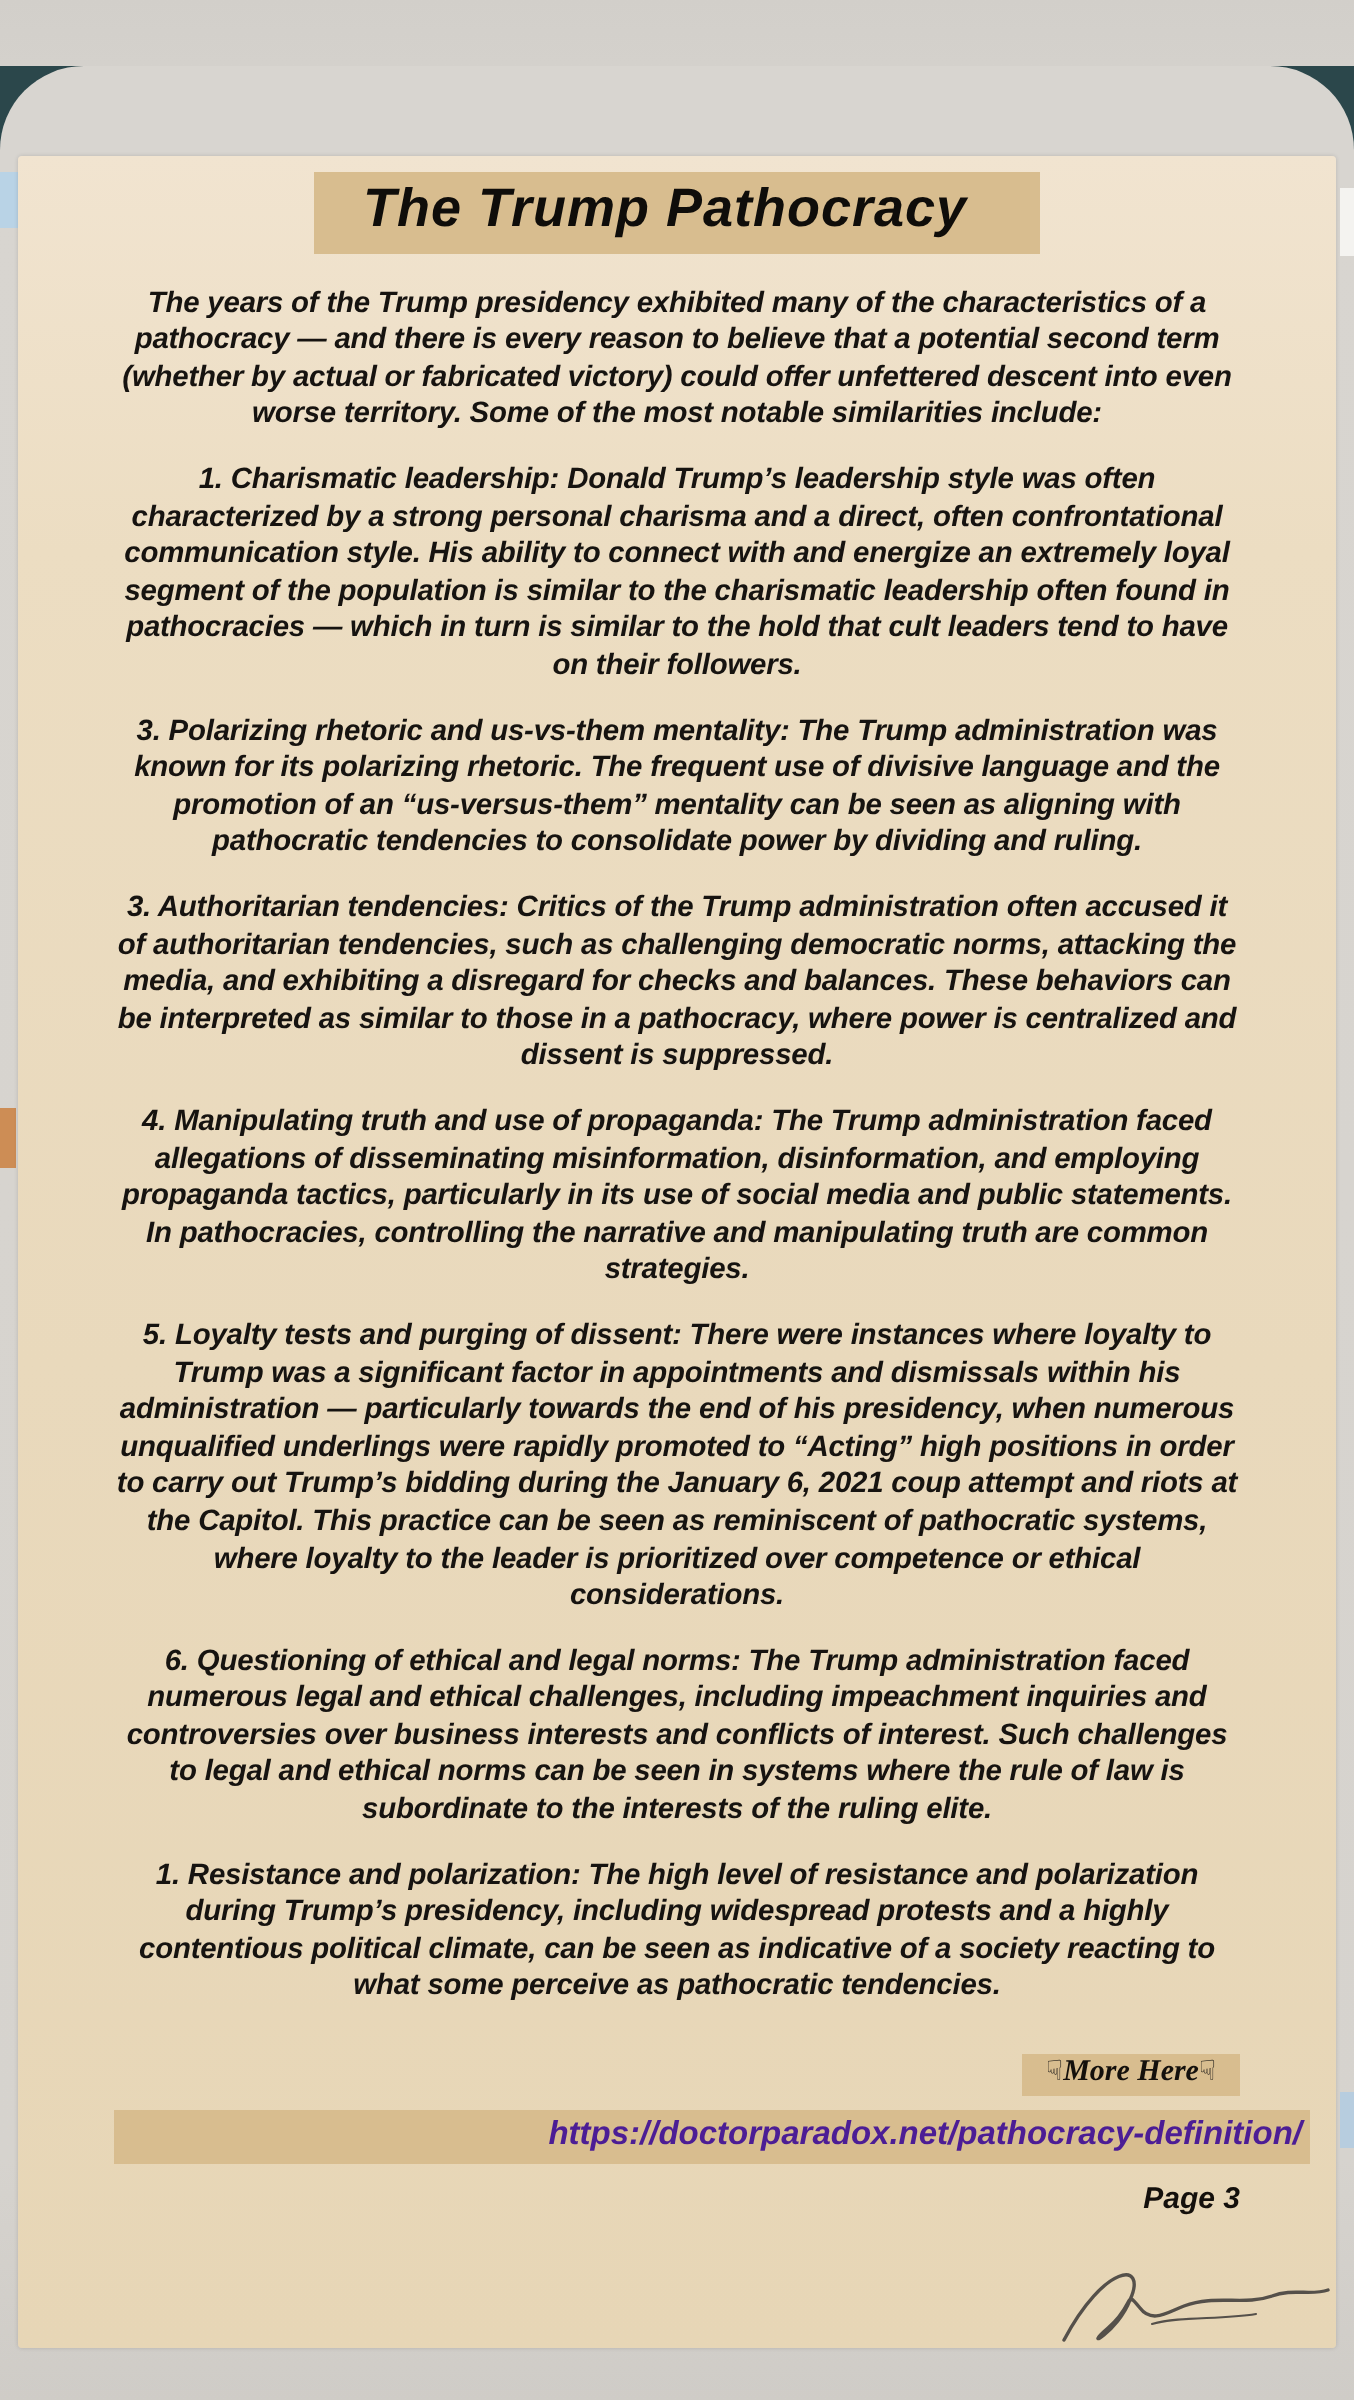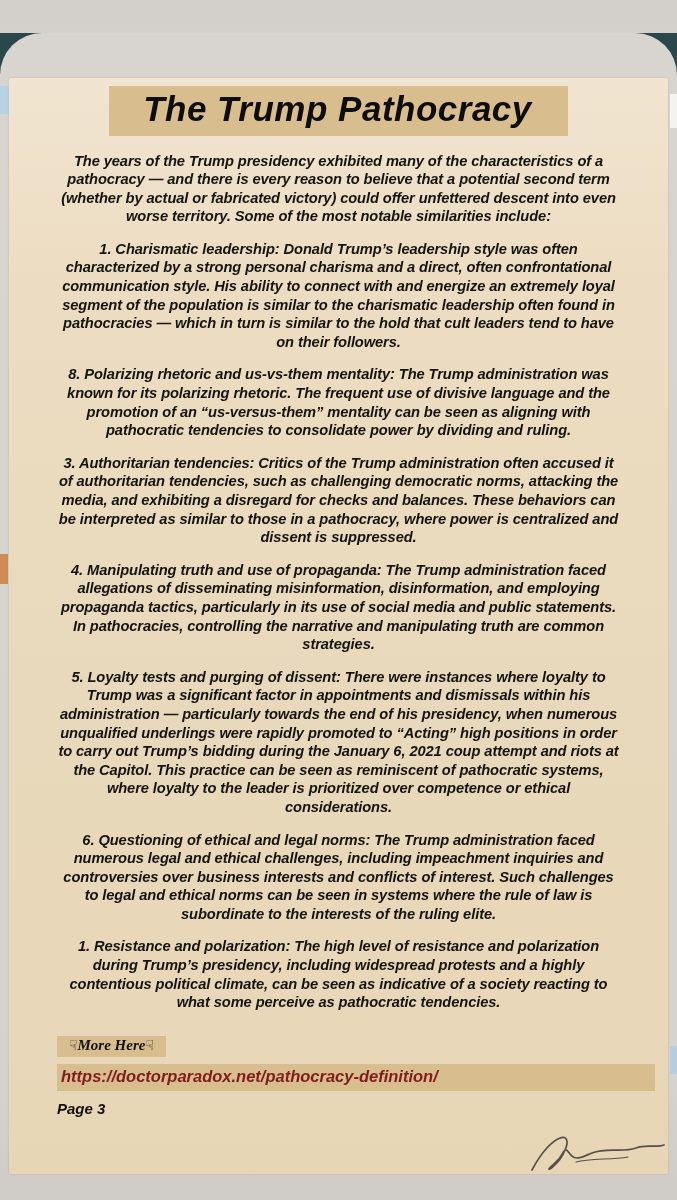--- a/index.html
+++ b/index.html
@@ -36,57 +36,57 @@
   .content{
     position:absolute;left:48px;right:48px;top:8px;
     color:#161310;
   }
   .title-wrap{text-align:center;margin:0 0 16px 0;}
   .title-strip{
     display:inline-block;
     margin:0;
     background:#d8bd8f;
     color:#0f0d0a;
-    font-size:35px;
+    font-size:27px;
     font-weight:bold;
     font-style:italic;
     letter-spacing:0.5px;
-    padding:4px 36px 7px 34px;
+    padding:4px 36px 7px 24px;
     line-height:1.1;
   }
   .para{
     margin:0 0 14px 0;
     font-size:14.7px;
     line-height:18.6px;
     font-weight:bold;
     font-style:italic;
     letter-spacing:-0.1px;
     text-align:center;
   }
-  .bottom-block{text-align:left;margin-top:24px;}
+  .bottom-block{text-align:right;margin-top:24px;}
   .more-here{
     display:inline-block;
     background:#d8bd8f;
     padding:1px 12px 3px 12px;
     font-family:"Liberation Serif", serif;
     font-style:italic;
     font-weight:bold;
     font-size:15px;
     color:#14100c;
   }
   .more-here .pointer{font-family:"DejaVu Sans", sans-serif;font-style:normal;font-size:14px;color:#2a2620;}
   .url-strip{
     margin:7px auto 0 auto;
     width:598px;
     background:#d8bd8f;
     padding:3px 4px 5px 4px;
     font-size:16.5px;
     font-weight:bold;
     font-style:italic;
-    color:#7f1d1d;
+    color:#4c1d95;
   }
   .page-number{
     margin:9px 0 0 0;
     font-size:15px;
     font-weight:bold;
     font-style:italic;
     color:#14100c;
   }
   .signature{position:absolute;left:518px;top:1126px;width:152px;height:64px;}
 </style>
@@ -107,21 +107,21 @@
   <div class="paper">
     <div class="content">
 
       <div class="title-wrap">
         <h1 class="title-strip">The Trump Pathocracy</h1>
       </div>
 
       <p class="para">The years of the Trump presidency exhibited many of the characteristics of a pathocracy — and there is every reason to believe that a potential second term (whether by actual or fabricated victory) could offer unfettered descent into even worse territory. Some of the most notable similarities include:</p>
 
       <p class="para">1. Charismatic leadership: Donald Trump’s leadership style was often characterized by a strong personal charisma and a direct, often confrontational communication style. His ability to connect with and energize an extremely loyal segment of the population is similar to the charismatic leadership often found in pathocracies — which in turn is similar to the hold that cult leaders tend to have on their followers.</p>
-      <p class="para">8. Polarizing rhetoric and us-vs-them mentality: The Trump administration was known for its polarizing rhetoric. The frequent use of divisive language and the promotion of an “us-versus-them” mentality can be seen as aligning with pathocratic tendencies to consolidate power by dividing and ruling.</p>
+      <p class="para">3. Polarizing rhetoric and us-vs-them mentality: The Trump administration was known for its polarizing rhetoric. The frequent use of divisive language and the promotion of an “us-versus-them” mentality can be seen as aligning with pathocratic tendencies to consolidate power by dividing and ruling.</p>
       <p class="para">3. Authoritarian tendencies: Critics of the Trump administration often accused it of authoritarian tendencies, such as challenging democratic norms, attacking the media, and exhibiting a disregard for checks and balances. These behaviors can be interpreted as similar to those in a pathocracy, where power is centralized and dissent is suppressed.</p>
       <p class="para">4. Manipulating truth and use of propaganda: The Trump administration faced allegations of disseminating misinformation, disinformation, and employing propaganda tactics, particularly in its use of social media and public statements. In pathocracies, controlling the narrative and manipulating truth are common strategies.</p>
       <p class="para">5. Loyalty tests and purging of dissent: There were instances where loyalty to Trump was a significant factor in appointments and dismissals within his administration — particularly towards the end of his presidency, when numerous unqualified underlings were rapidly promoted to “Acting” high positions in order to carry out Trump’s bidding during the January 6, 2021 coup attempt and riots at the Capitol. This practice can be seen as reminiscent of pathocratic systems, where loyalty to the leader is prioritized over competence or ethical considerations.</p>
       <p class="para">6. Questioning of ethical and legal norms: The Trump administration faced numerous legal and ethical challenges, including impeachment inquiries and controversies over business interests and conflicts of interest. Such challenges to legal and ethical norms can be seen in systems where the rule of law is subordinate to the interests of the ruling elite.</p>
       <p class="para">1. Resistance and polarization: The high level of resistance and polarization during Trump’s presidency, including widespread protests and a highly contentious political climate, can be seen as indicative of a society reacting to what some perceive as pathocratic tendencies.</p>
 
       <div class="bottom-block">
         <div class="more-here">
           <span class="pointer">☟</span><span>More Here</span><span class="pointer">☟</span>
         </div>

